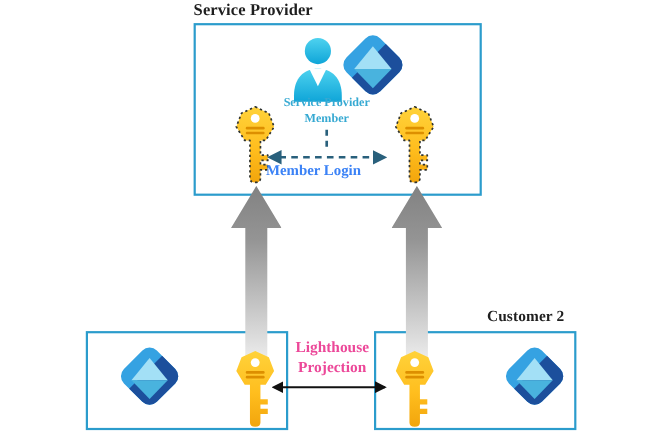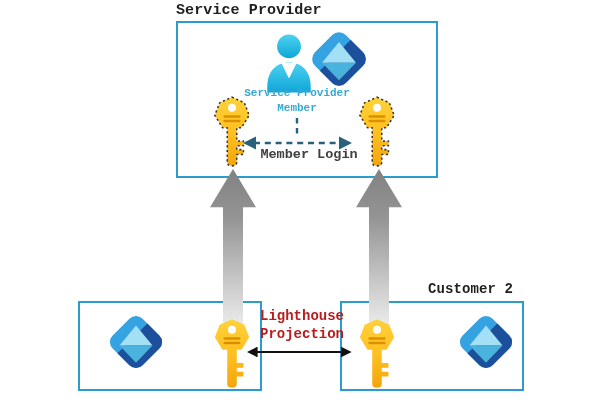--- a/index.html
+++ b/index.html
@@ -1,38 +1,38 @@
 <!DOCTYPE html>
 <html><head>
 <meta charset="utf-8">
 <style>
   html,body{margin:0;padding:0;background:#fff;}
   .canvas{
     position:relative;width:528px;height:400px;background:#ffffff;overflow:hidden;
-    font-family:Liberation Mono, monospace;
+    font-family:Liberation Serif, serif;
   }
   .box{
     position:absolute;background:#ffffff;border:2.5px solid #2B9CCC;box-sizing:border-box;
     z-index:0;
   }
   .box-title{
     position:absolute;color:#1f1f1f;font-size:15px;font-weight:600;letter-spacing:.1px;
     white-space:nowrap;z-index:4;
   }
   .sp-member-label{
     position:absolute;left:238px;top:86px;width:118px;text-align:center;
     color:#36A9D2;font-size:11px;line-height:15px;font-weight:700;z-index:4;
   }
   .member-login-label{
-    position:absolute;left:254px;top:147px;width:110px;text-align:center;
-    color:#404040;font-size:13.5px;font-weight:700;z-index:6;
+    position:absolute;left:230px;top:147px;width:110px;text-align:center;
+    color:#3b82f6;font-size:13.5px;font-weight:700;z-index:6;
   }
   .lighthouse-label{
     position:absolute;left:247px;top:308px;width:110px;text-align:center;
-    color:#b91c1c;font-size:14px;line-height:17.5px;font-weight:600;z-index:6;
+    color:#ec4899;font-size:14px;line-height:17.5px;font-weight:600;z-index:6;
   }
   .icon{position:absolute;line-height:0;}
   .z1{z-index:1}.z2{z-index:2}.z3{z-index:3}
   .overlay{position:absolute;left:0;top:0;z-index:5;pointer-events:none;}
 </style>
 </head>
 <body>
 
 <div class="canvas">
 

